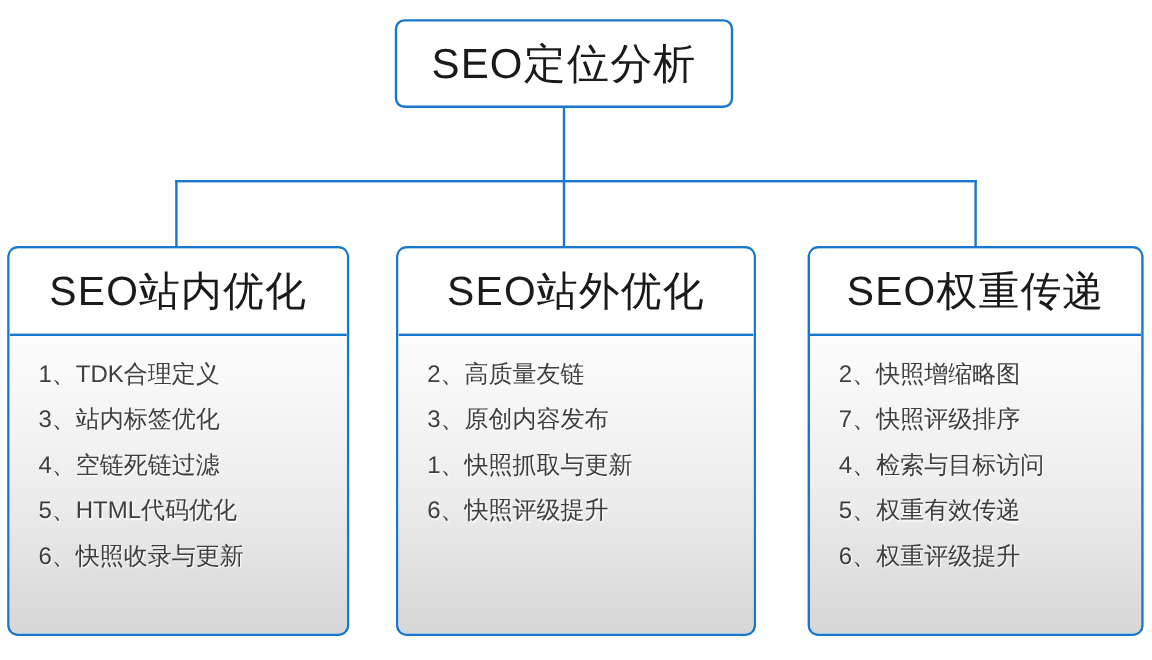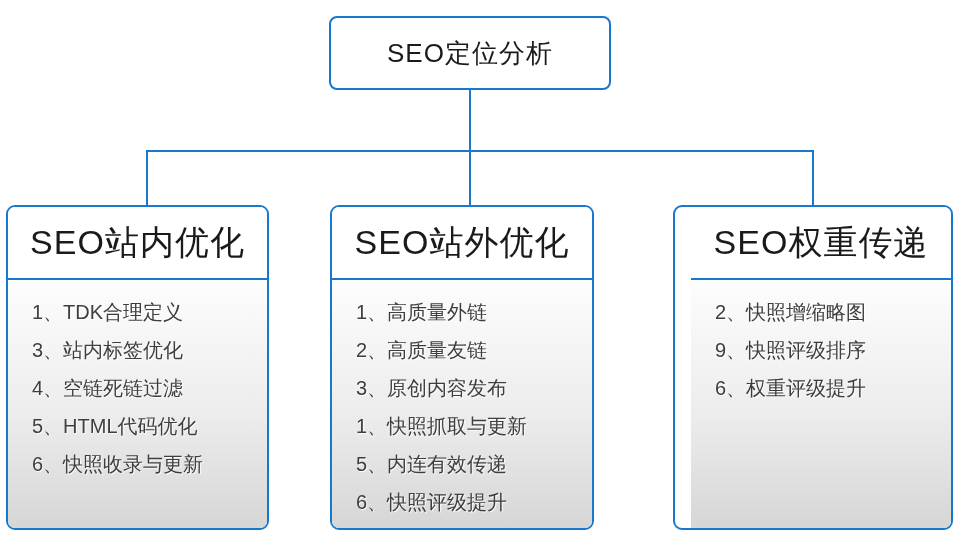--- a/index.html
+++ b/index.html
@@ -14,40 +14,40 @@
   html,body{width:960px;height:550px;background:#ffffff;overflow:hidden;}
   body{font-family:"Liberation Sans","DejaVu Sans",sans-serif;position:relative;}
 
   .canvas{position:absolute;left:0;top:0;width:960px;height:550px;}
 
   
   .root-node{
     position:absolute;left:329px;top:16px;width:282px;height:74px;
     background:#ffffff;border:2px solid var(--accent);border-radius:8px;
     display:flex;align-items:center;justify-content:center;
-    font-size:26px;color:var(--header-text);letter-spacing:1px;
+    font-size:35px;color:var(--header-text);letter-spacing:1px;
   }
 
   
   .line{position:absolute;background:var(--accent);}
   .line-stem{left:469px;top:90px;width:2px;height:60px;}
   .line-horiz{left:146px;top:150px;width:668px;height:2px;}
   .line-drop-left{left:146px;top:150px;width:2px;height:57px;}
   .line-drop-center{left:469px;top:150px;width:2px;height:57px;}
   .line-drop-right{left:812px;top:150px;width:2px;height:57px;}
 
   
   .column{
-    position:absolute;top:205px;width:263px;height:325px;
+    position:absolute;top:205px;width:285px;height:325px;
     border:2px solid var(--accent);border-radius:9px;
     background:#ffffff;overflow:hidden;
   }
   .col-0{left:6px;}
-  .col-1{left:330px;width:264px;}
-  .col-2{left:673px;width:280px;padding-left:16px;}
+  .col-1{left:330px;width:300px;}
+  .col-2{left:673px;width:280px;}
 
   .col-header{
     height:73px;background:#ffffff;
     border-bottom:2px solid var(--accent);
     display:flex;align-items:center;justify-content:center;
     font-size:34px;color:var(--header-text);letter-spacing:1px;
   }
 
   .col-list{
     height:248px;
@@ -86,33 +86,33 @@
       <div class="list-item">5、HTML代码优化</div>
       <div class="list-item">6、快照收录与更新</div>
     </div>
   </div>
 
   <div class="column col-1">
     <div class="col-header">
       <span>SEO站外优化</span>
     </div>
     <div class="col-list">
-      <div class="list-item">1、高质量外链</div>
       <div class="list-item">2、高质量友链</div>
       <div class="list-item">3、原创内容发布</div>
       <div class="list-item">1、快照抓取与更新</div>
-      <div class="list-item">5、内连有效传递</div>
       <div class="list-item">6、快照评级提升</div>
     </div>
   </div>
 
   <div class="column col-2">
     <div class="col-header">
       <span>SEO权重传递</span>
     </div>
     <div class="col-list">
       <div class="list-item">2、快照增缩略图</div>
-      <div class="list-item">9、快照评级排序</div>
+      <div class="list-item">7、快照评级排序</div>
+      <div class="list-item">4、检索与目标访问</div>
+      <div class="list-item">5、权重有效传递</div>
       <div class="list-item">6、权重评级提升</div>
     </div>
   </div>
 
 </div>
 
 </body></html>

